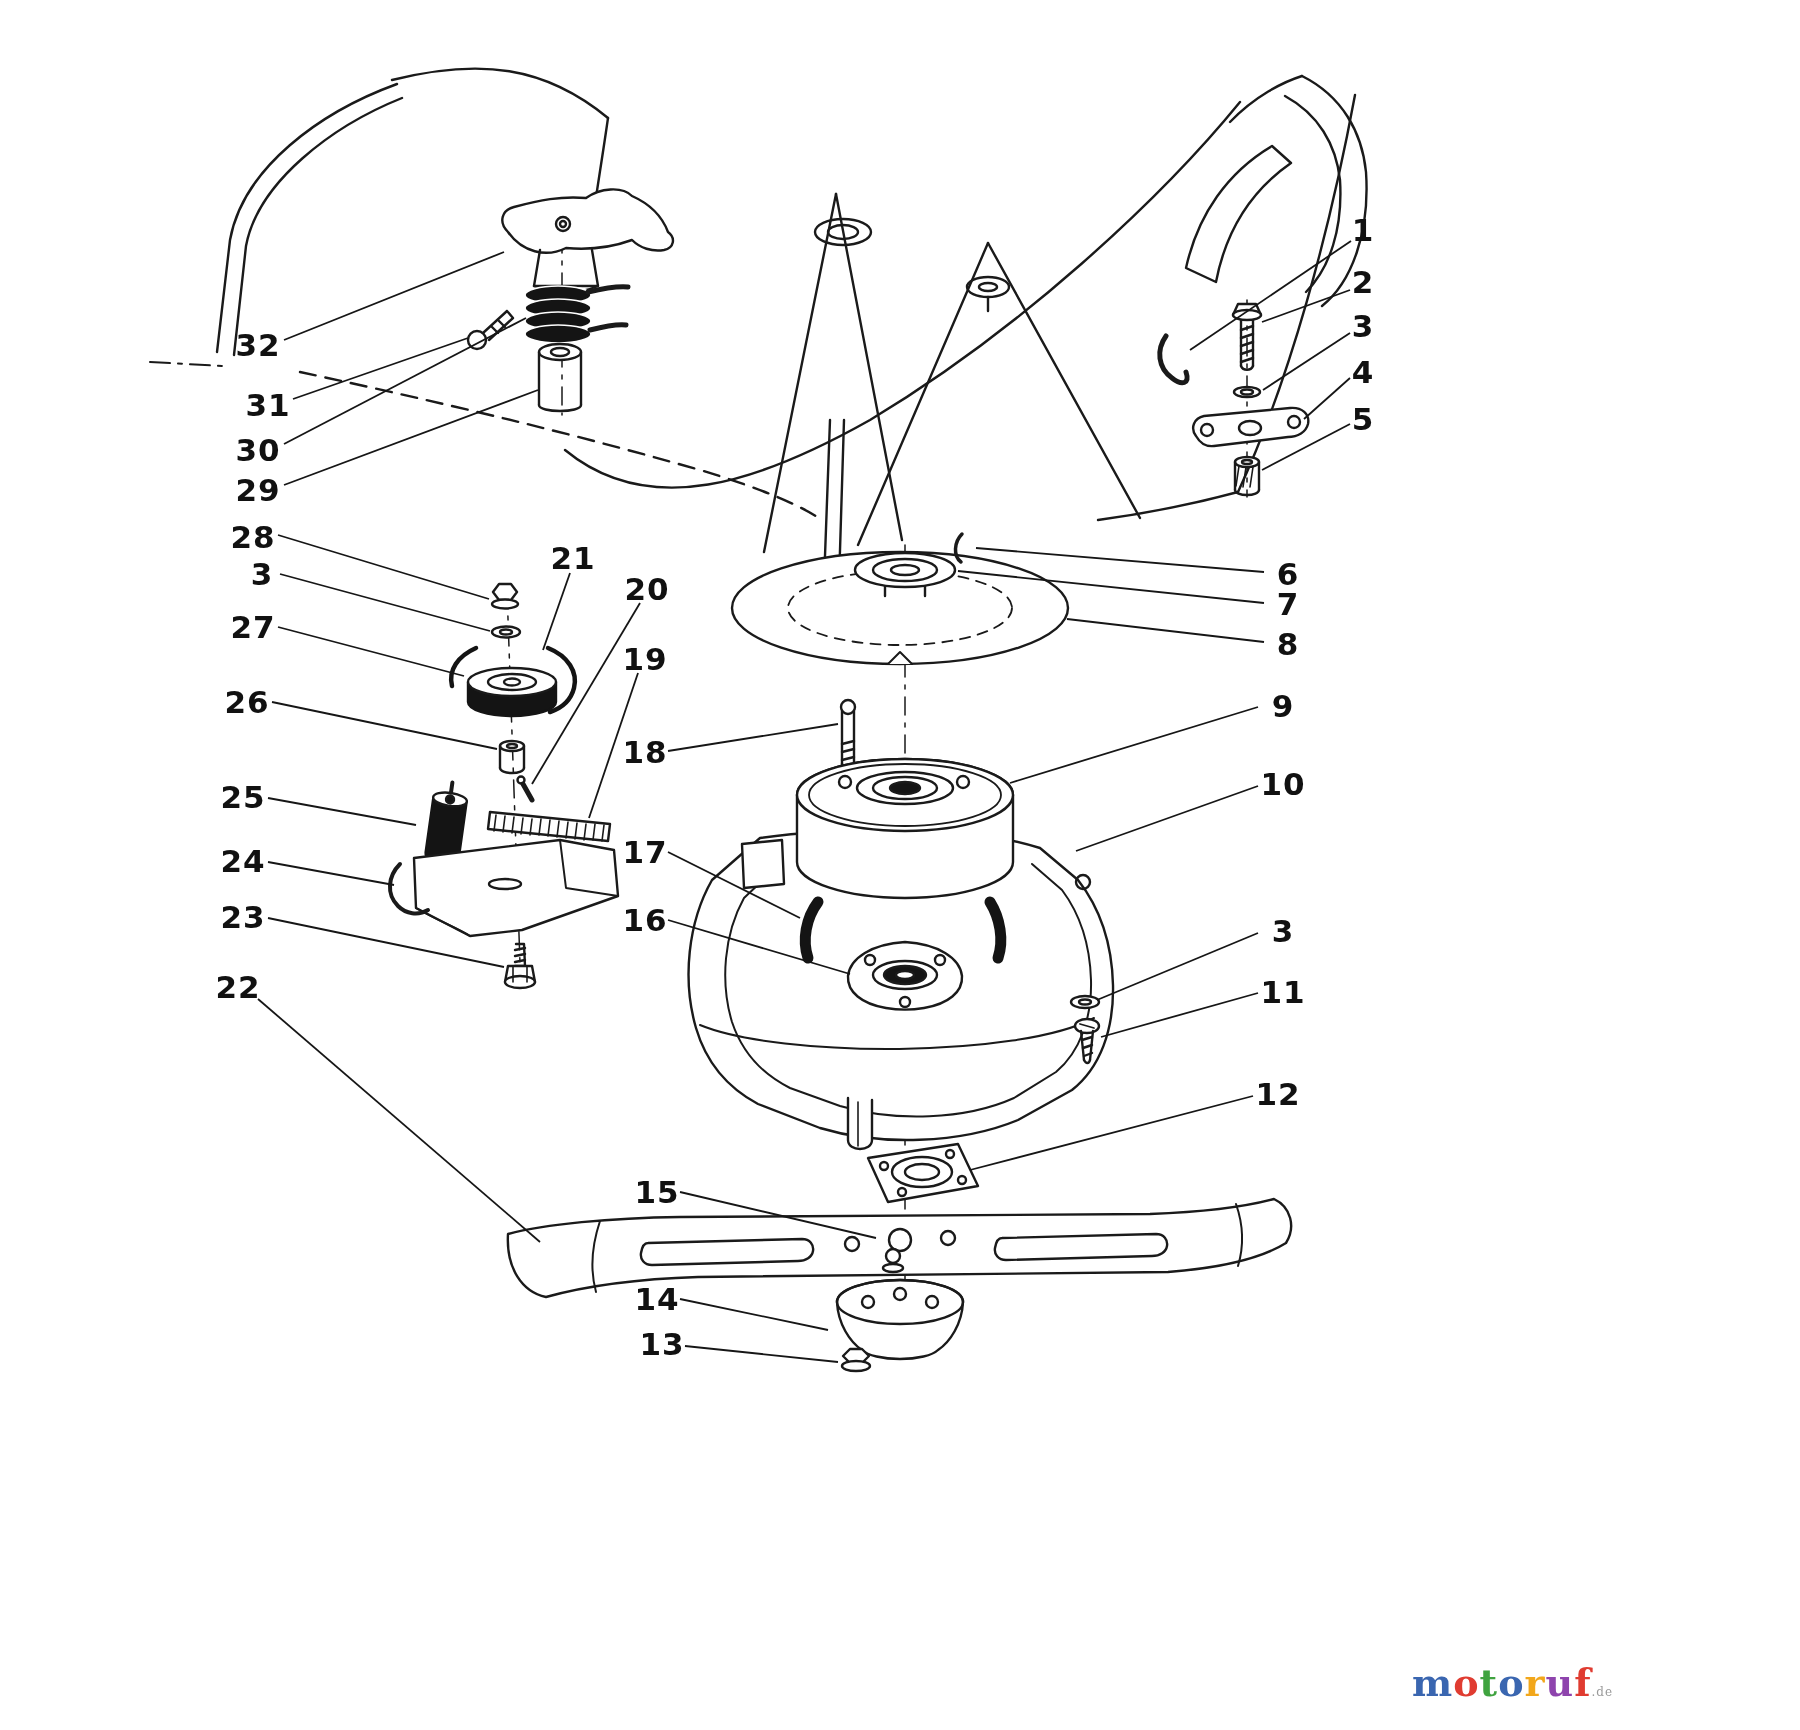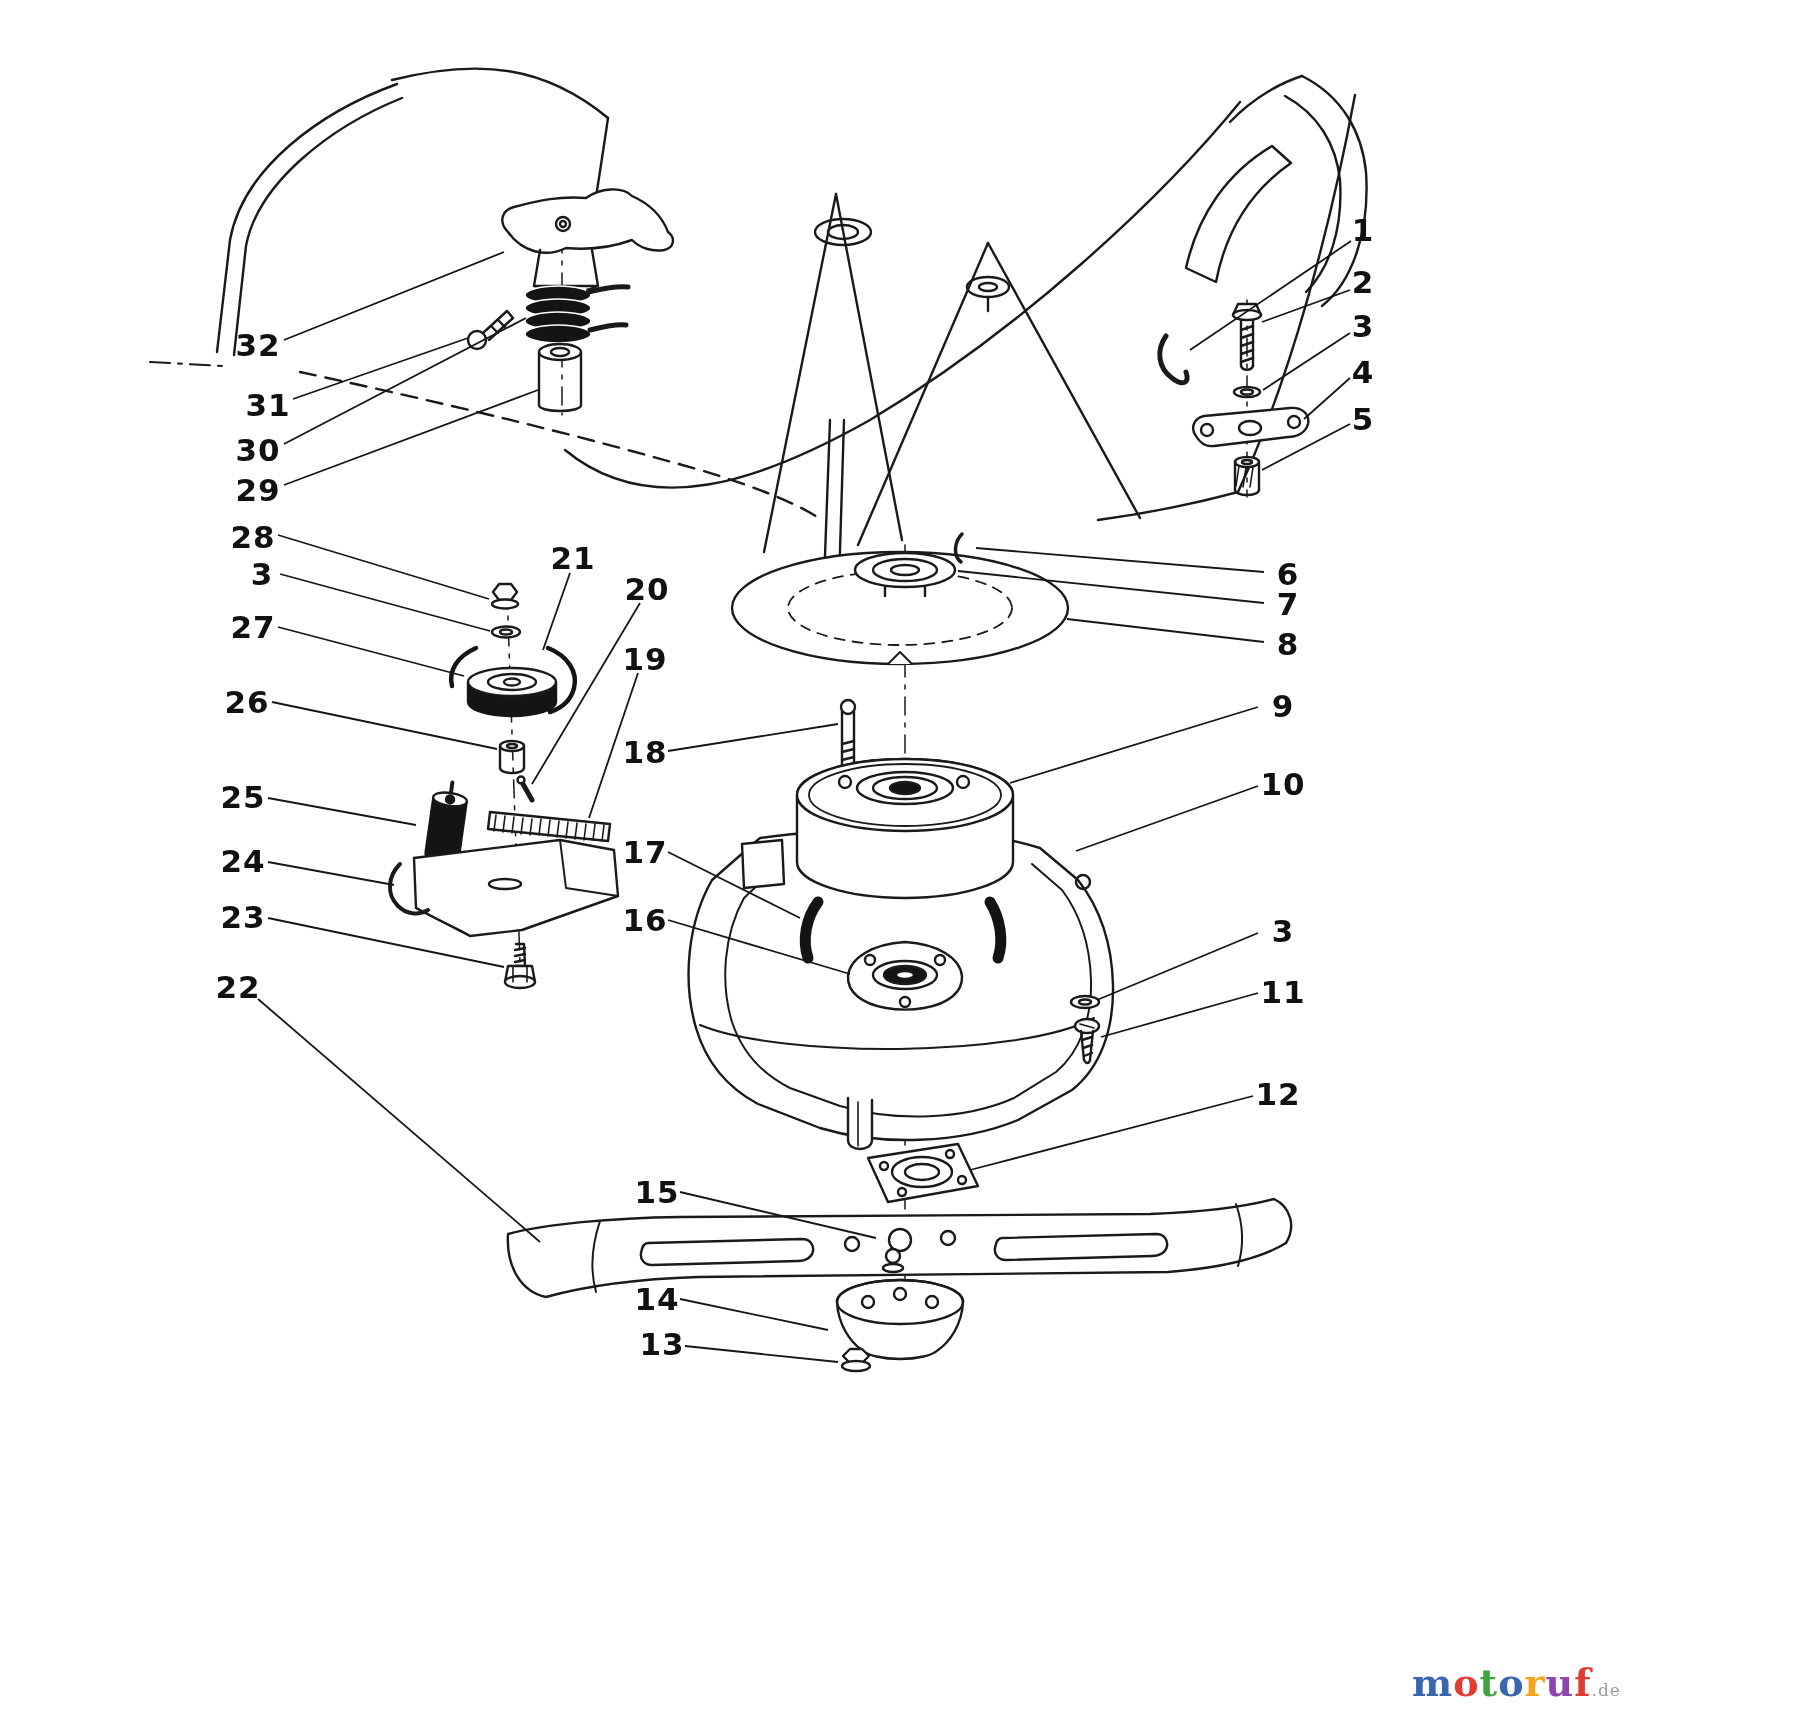--- a/index.html
+++ b/index.html
@@ -13,21 +13,21 @@
   #leader-lines line{stroke:#161616;stroke-width:1.8;}
   #callout-labels text{
     font-family:"DejaVu Sans",sans-serif;font-size:31px;font-weight:700;
     fill:#111;text-anchor:middle;dominant-baseline:central;letter-spacing:1px;
   }
   .watermark{
     position:absolute;left:1412px;top:1660px;
     font-family:"DejaVu Serif",serif;font-weight:700;font-size:38px;letter-spacing:1px;
     white-space:nowrap;
   }
-  .watermark .wm-suffix{font-size:17px;font-weight:400;}
+  .watermark .wm-suffix{font-size:12px;font-weight:400;}
 </style>
 </head>
 <body>
 
 <div class="stage">
   <svg id="diagram-svg" width="1800" height="1730" viewBox="0 0 1800 1730" xmlns="http://www.w3.org/2000/svg">
 
     <g fill="none" stroke="#1a1a1a" stroke-width="2.4" stroke-linecap="round" stroke-linejoin="round">
 
       <g>

